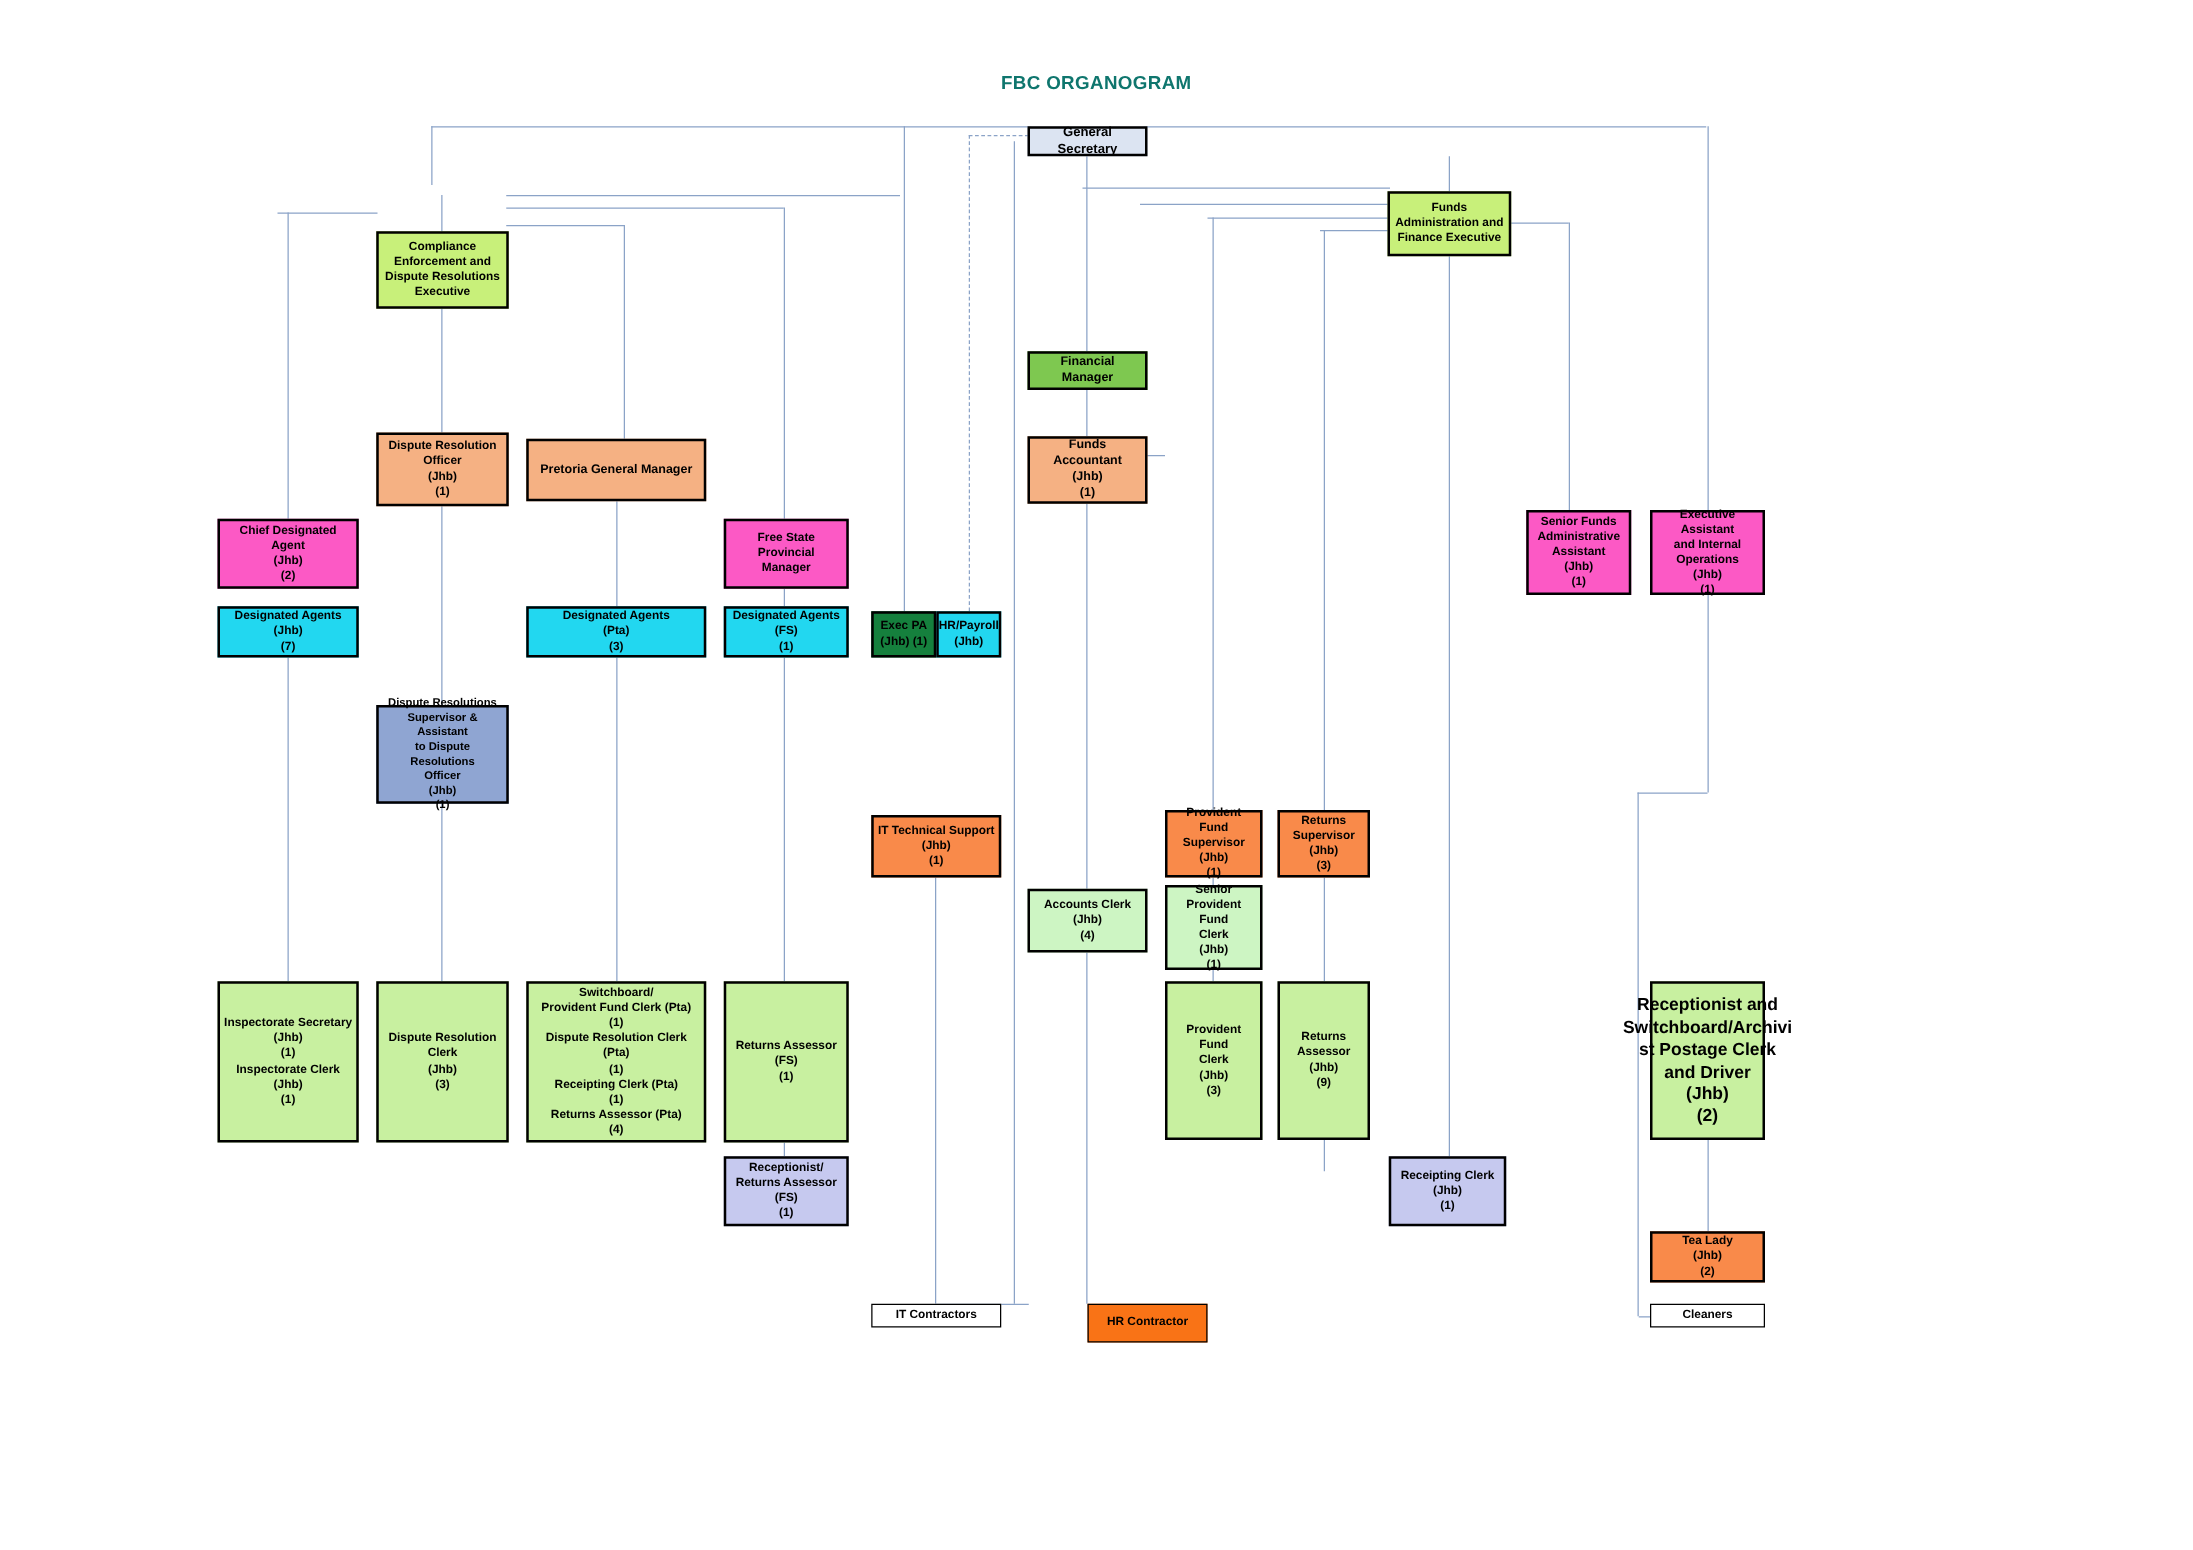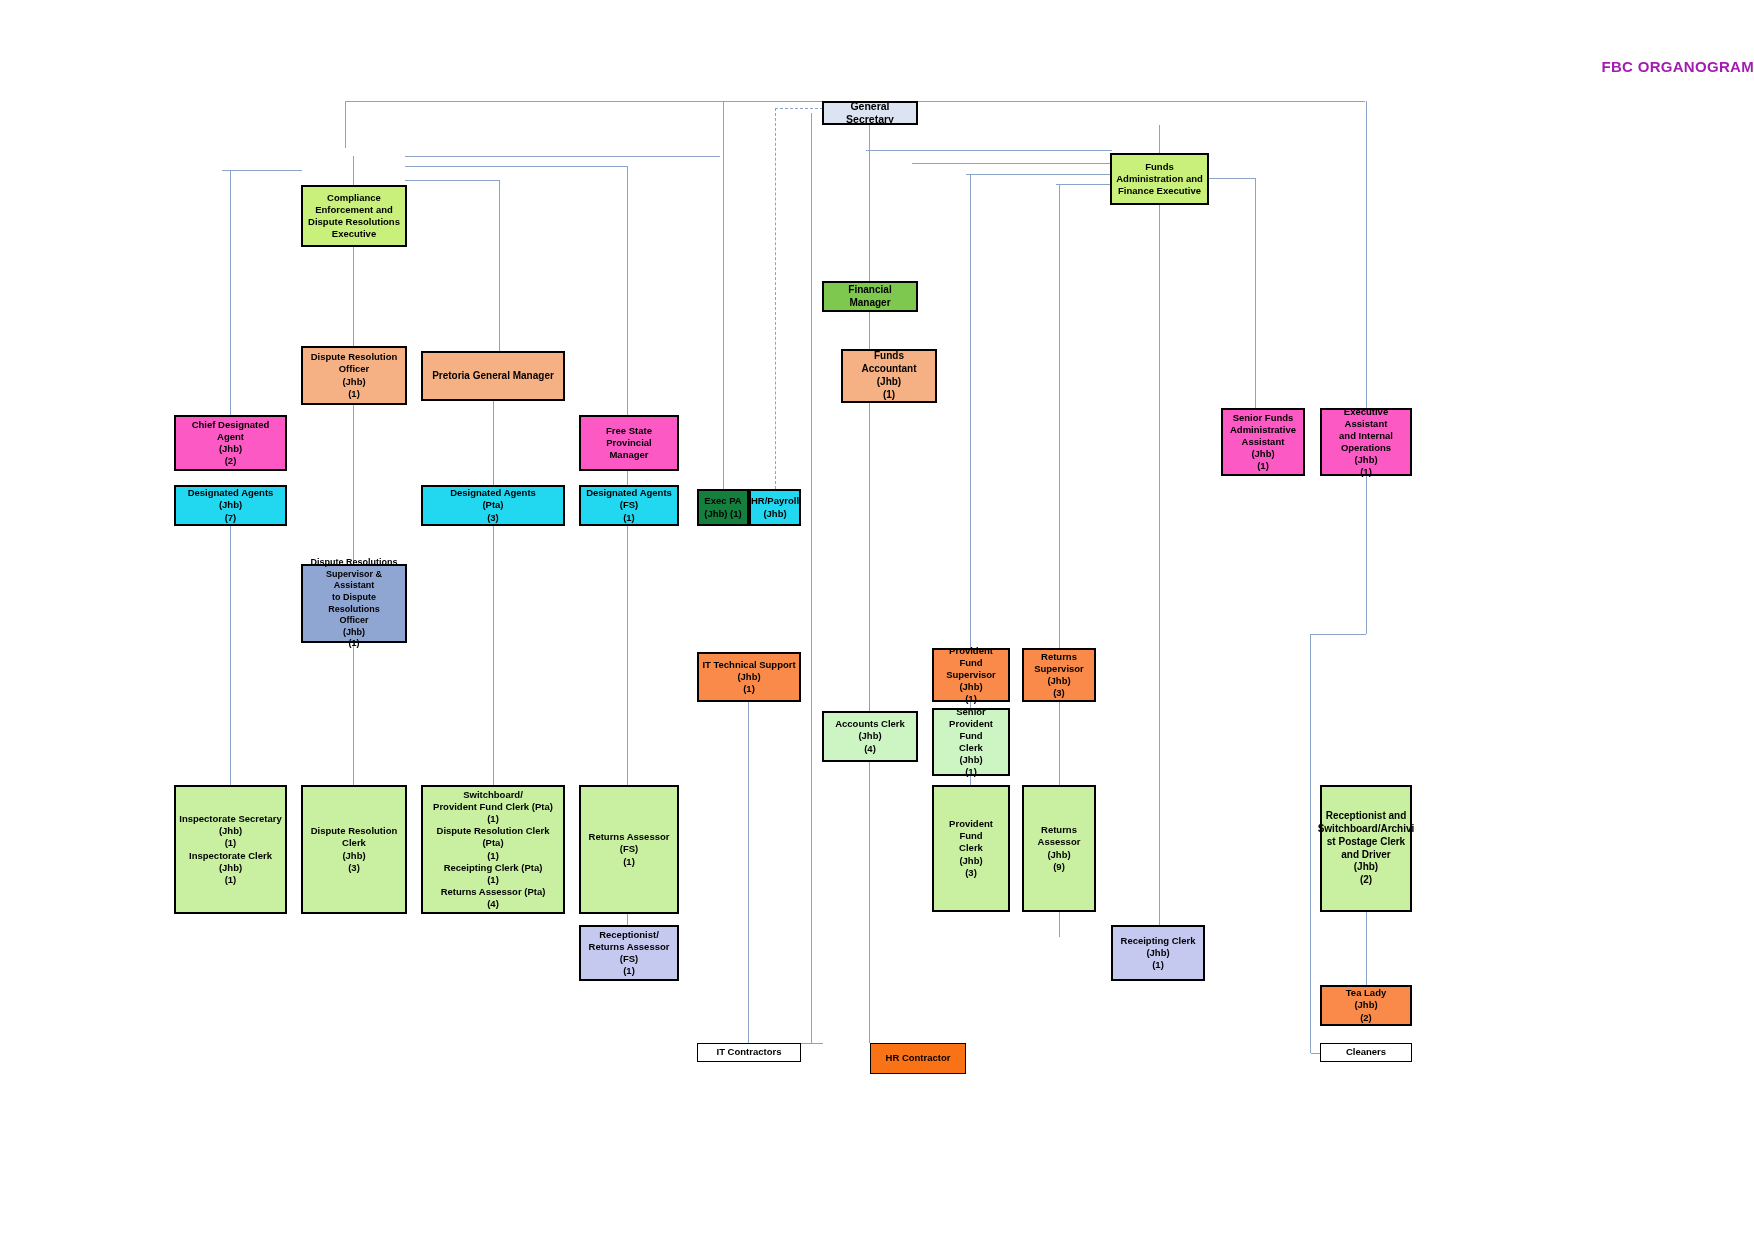--- a/index.html
+++ b/index.html
@@ -13,24 +13,24 @@
     height: 1240px;
     background: #ffffff;
     font-family: "Liberation Sans", sans-serif;
     overflow: hidden;
   }
   #title {
     position: absolute;
     left: 0;
     top: 58px;
     width: 1754px;
-    text-align: right;
+    text-align: center;
     font-size: 15px;
     font-weight: bold;
-    color: #a21caf;
+    color: #0f766e;
     letter-spacing: 0.3px;
   }
   .node {
     position: absolute;
     box-sizing: border-box;
     border: 2px solid #000000;
     display: flex;
     align-items: center;
     justify-content: center;
     text-align: center;
@@ -126,21 +126,21 @@
   <div id="nodes">
       <div class="node" style="left: 822px; top: 101px; width: 96px; height: 24px; background: rgb(220, 228, 242); font-size: 10.5px; border-width: 2px;"><span>General Secretary</span></div>
       <div class="node" style="left: 301px; top: 148px; width: 106px; height: 62px; background: rgb(200, 240, 122); font-size: 9.5px; border-width: 2px; margin-top: 37px;"><span>Compliance
 Enforcement and
 Dispute Resolutions
 Executive</span></div>
       <div class="node" style="left: 1110px; top: 153px; width: 99px; height: 52px; background: rgb(200, 240, 122); font-size: 9.5px; border-width: 2px;"><span>Funds
 Administration and
 Finance Executive</span></div>
       <div class="node" style="left: 822px; top: 281px; width: 96px; height: 31px; background: rgb(126, 200, 80); font-size: 10px; border-width: 2px;"><span>Financial Manager</span></div>
-      <div class="node" style="left: 822px; top: 349px; width: 96px; height: 54px; background: rgb(245, 177, 131); font-size: 10px; border-width: 2px; margin-left: 19px;"><span>Funds Accountant
+      <div class="node" style="left: 822px; top: 349px; width: 96px; height: 54px; background: rgb(245, 177, 131); font-size: 10px; border-width: 2px;"><span>Funds Accountant
 (Jhb)
 (1)</span></div>
       <div class="node" style="left: 301px; top: 346px; width: 106px; height: 59px; background: rgb(245, 177, 131); font-size: 9.5px; border-width: 2px;"><span>Dispute Resolution
 Officer
 (Jhb)
 (1)</span></div>
       <div class="node" style="left: 421px; top: 351px; width: 144px; height: 50px; background: rgb(245, 177, 131); font-size: 10px; border-width: 2px;"><span>Pretoria General Manager</span></div>
       <div class="node" style="left: 174px; top: 415px; width: 113px; height: 56px; background: rgb(252, 89, 197); font-size: 9.5px; border-width: 2px;"><span>Chief Designated Agent
 (Jhb)
 (2)</span></div>
@@ -217,21 +217,21 @@
 (FS)
 (1)</span></div>
       <div class="node" style="left: 932px; top: 785px; width: 78px; height: 127px; background: rgb(200, 240, 160); font-size: 9.5px; border-width: 2px;"><span>Provident Fund
 Clerk
 (Jhb)
 (3)</span></div>
       <div class="node" style="left: 1022px; top: 785px; width: 74px; height: 127px; background: rgb(200, 240, 160); font-size: 9.5px; border-width: 2px;"><span>Returns
 Assessor
 (Jhb)
 (9)</span></div>
-      <div class="node" style="left: 1320px; top: 785px; width: 92px; height: 127px; background: rgb(200, 240, 160); font-size: 10px; border-width: 2px;"><span>Receptionist and
+      <div class="node" style="left: 1320px; top: 785px; width: 92px; height: 127px; background: rgb(200, 240, 160); font-size: 14px; border-width: 2px;"><span>Receptionist and
 Switchboard/Archivi
 st Postage Clerk
 and Driver
 (Jhb)
 (2)</span></div>
       <div class="node" style="left: 579px; top: 925px; width: 100px; height: 56px; background: rgb(198, 201, 239); font-size: 9.5px; border-width: 2px;"><span>Receptionist/
 Returns Assessor
 (FS)
 (1)</span></div>
       <div class="node" style="left: 1111px; top: 925px; width: 94px; height: 56px; background: rgb(198, 201, 239); font-size: 9.5px; border-width: 2px;"><span>Receipting Clerk

